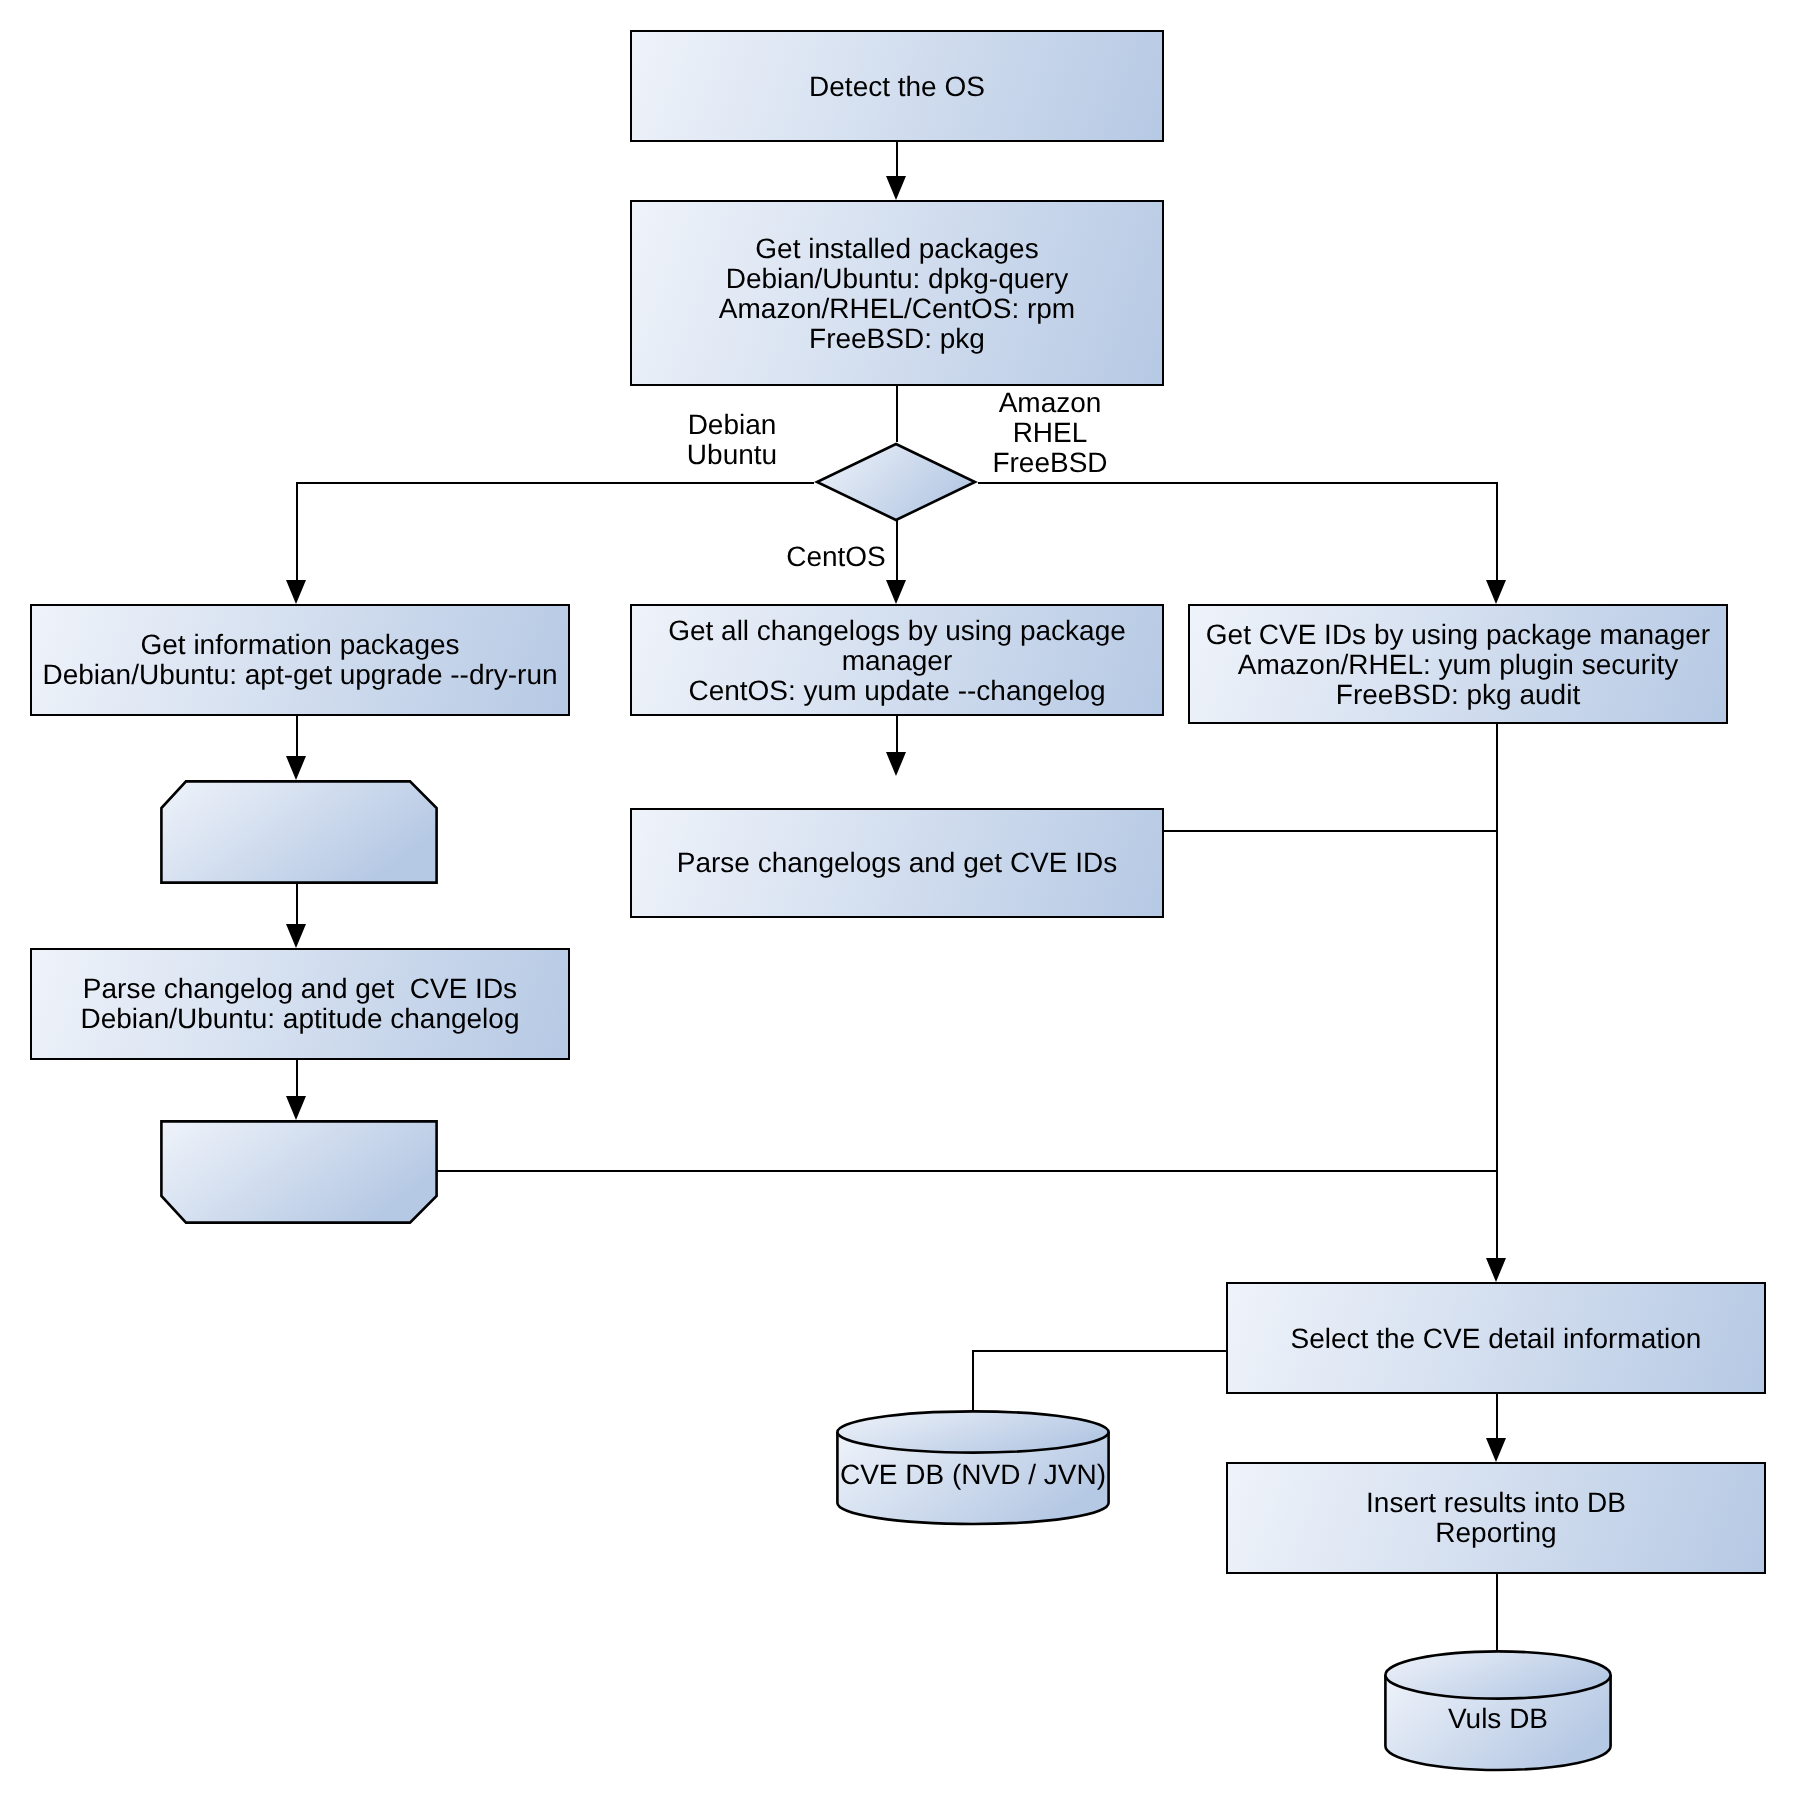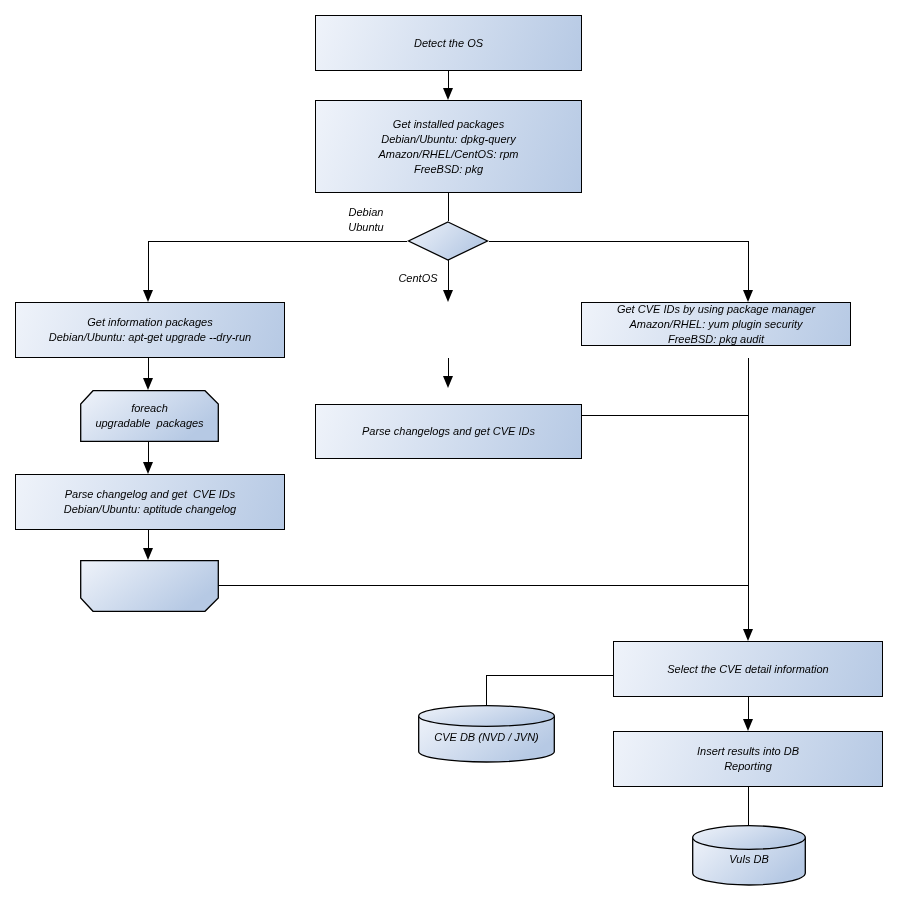--- a/index.html
+++ b/index.html
@@ -1,18 +1,18 @@
 <!DOCTYPE html>
 <html style="--bg: #ffffff; --fill-light: #eff3fa; --fill-dark: #b6c9e4; --border: #000000;"><head>
 <meta charset="utf-8">
 <style>
   html,body{margin:0;padding:0;background:#fff;}
   #canvas{
     position:relative;width:898px;height:902px;background:var(--bg,#fff);
-    font-family:"Liberation Sans",sans-serif;font-size:11px;color:#000;font-style:italic;
+    font-family:"Liberation Sans",sans-serif;font-size:14px;color:#000;
   }
   .box{
     position:absolute;display:flex;align-items:center;justify-content:center;
     text-align:center;border:1px solid var(--border,#000);
     background:linear-gradient(110deg,var(--fill-light,#eff3fa) 0%,var(--fill-dark,#b6c9e4) 100%);
     white-space:pre-wrap;line-height:15px;box-sizing:border-box;padding:0 2px;
   }
   .shape-label{
     position:absolute;display:flex;align-items:center;justify-content:center;
     text-align:center;white-space:pre-wrap;line-height:15px;
@@ -78,58 +78,61 @@
   <div class="box" style="left:315px;top:15px;width:267px;height:56px">Detect the OS</div>
 
   <div class="box" style="left:315px;top:100px;width:267px;height:93px">Get installed packages
 Debian/Ubuntu: dpkg-query
 Amazon/RHEL/CentOS: rpm
 FreeBSD: pkg</div>
 
   <div class="box" style="left:15px;top:302px;width:270px;height:56px">Get information packages
 Debian/Ubuntu: apt-get upgrade --dry-run</div>
 
+  <div class="box" style="left:315px;top:302px;width:267px;height:56px">Get all changelogs by using package manager
+CentOS: yum update --changelog</div>
 
-  <div class="box" style="left:581px;top:302px;width:270px;height:44px">Get CVE IDs by using package manager
+  <div class="box" style="left:594px;top:302px;width:270px;height:60px">Get CVE IDs by using package manager
 Amazon/RHEL: yum plugin security
 FreeBSD: pkg audit</div>
 
   <div class="box" style="left:315px;top:404px;width:267px;height:55px">Parse changelogs and get CVE IDs</div>
 
   <div class="box" style="left:613px;top:641px;width:270px;height:56px">Select the CVE detail information</div>
 
   <div class="box" style="left:15px;top:474px;width:270px;height:56px">Parse changelog and get  CVE IDs
 Debian/Ubuntu: aptitude changelog</div>
 
   <div class="box" style="left:613px;top:731px;width:270px;height:56px">Insert results into DB
 Reporting</div>
 
   <svg class="shape" style="left:407px;top:221px" width="82" height="40" viewBox="0 0 82 40">
     <path d="M41,1 L80.5,20 L41,39 L1.5,20 Z"></path>
   </svg>
 
   <svg class="shape" style="left:80px;top:390px" width="139" height="52" viewBox="0 0 139 52">
     <path d="M13,0.7 L125,0.7 L138.3,14 L138.3,51.3 L0.7,51.3 L0.7,14 Z"></path>
   </svg>
-  <div class="shape-label" style="left:80px;top:390px;width:139px;height:52px">foreach
-upgradable  packages</div>
 
   <svg class="shape" style="left:80px;top:560px" width="139" height="52" viewBox="0 0 139 52">
     <path d="M0.7,0.7 L138.3,0.7 L138.3,38 L125,51.3 L13,51.3 L0.7,38 Z"></path>
   </svg>
 
   <svg class="shape" style="left:418px;top:705px" width="137" height="58" viewBox="0 0 137 58">
     <path d="M0.7,11 L0.7,46.5 A67.8,10.5 0 0 0 136.3,46.5 L136.3,11"></path>
     <ellipse cx="68.5" cy="11" rx="67.8" ry="10.3"></ellipse>
   </svg>
   <div class="shape-label" style="left:418px;top:722px;width:137px;height:30px">CVE DB (NVD / JVN)</div>
 
   <svg class="shape" style="left:692px;top:825px" width="114" height="61" viewBox="0 0 114 61">
     <path d="M0.7,12.5 L0.7,48 A56.3,12 0 0 0 113.3,48 L113.3,12.5"></path>
     <ellipse cx="57" cy="12.5" rx="56.3" ry="11.8"></ellipse>
   </svg>
   <div class="shape-label" style="left:692px;top:844px;width:114px;height:30px">Vuls DB</div>
 
   <div class="edge-label" style="left:330px;top:205px;width:72px">Debian
 Ubuntu</div>
+  <div class="edge-label" style="left:489px;top:194px;width:72px">Amazon
+RHEL
+FreeBSD</div>
   <div class="edge-label" style="left:387px;top:271px;width:62px">CentOS</div>
 
 </div>
 
 </body></html>

